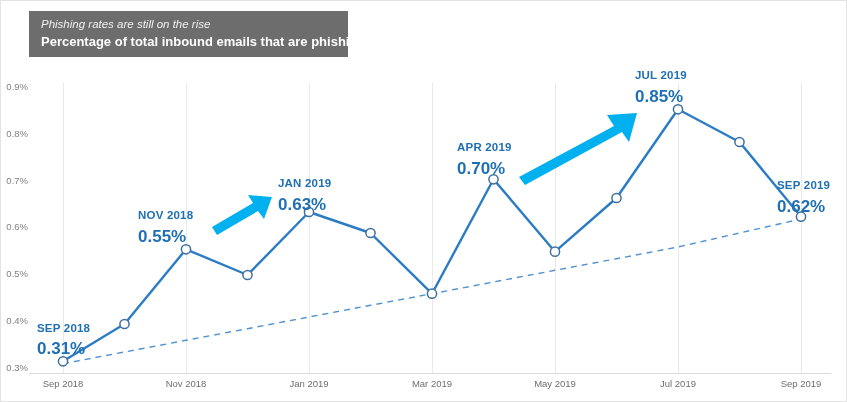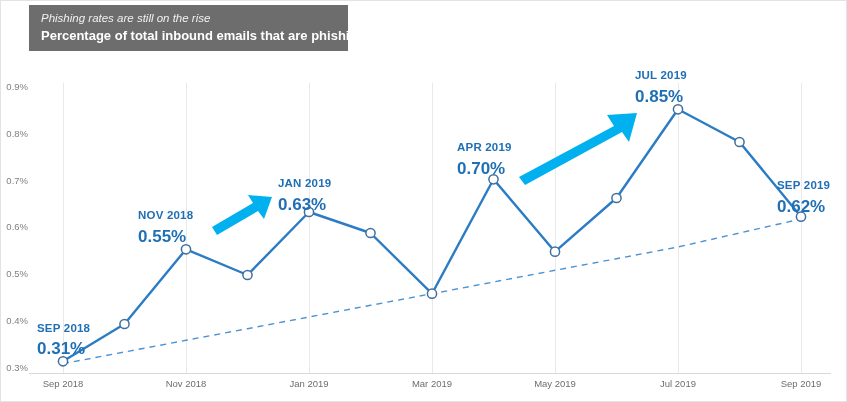--- a/index.html
+++ b/index.html
@@ -13,21 +13,21 @@
     position:relative;
     width:847px;height:402px;
     box-sizing:border-box;
     border:1px solid #e3e3e3;
     background:#fff;
   }
 
   
   #title-block{
     position:absolute;
-    left:28px;top:4px;
+    left:28px;top:10px;
     width:319px;
     background:#6d6d6d;
     padding:6px 10px 7px 12px;
     box-sizing:border-box;
   }
   #title-sub{
     color:#f1f1f1;
     font-size:11.5px;
     font-style:italic;
     line-height:15px;

